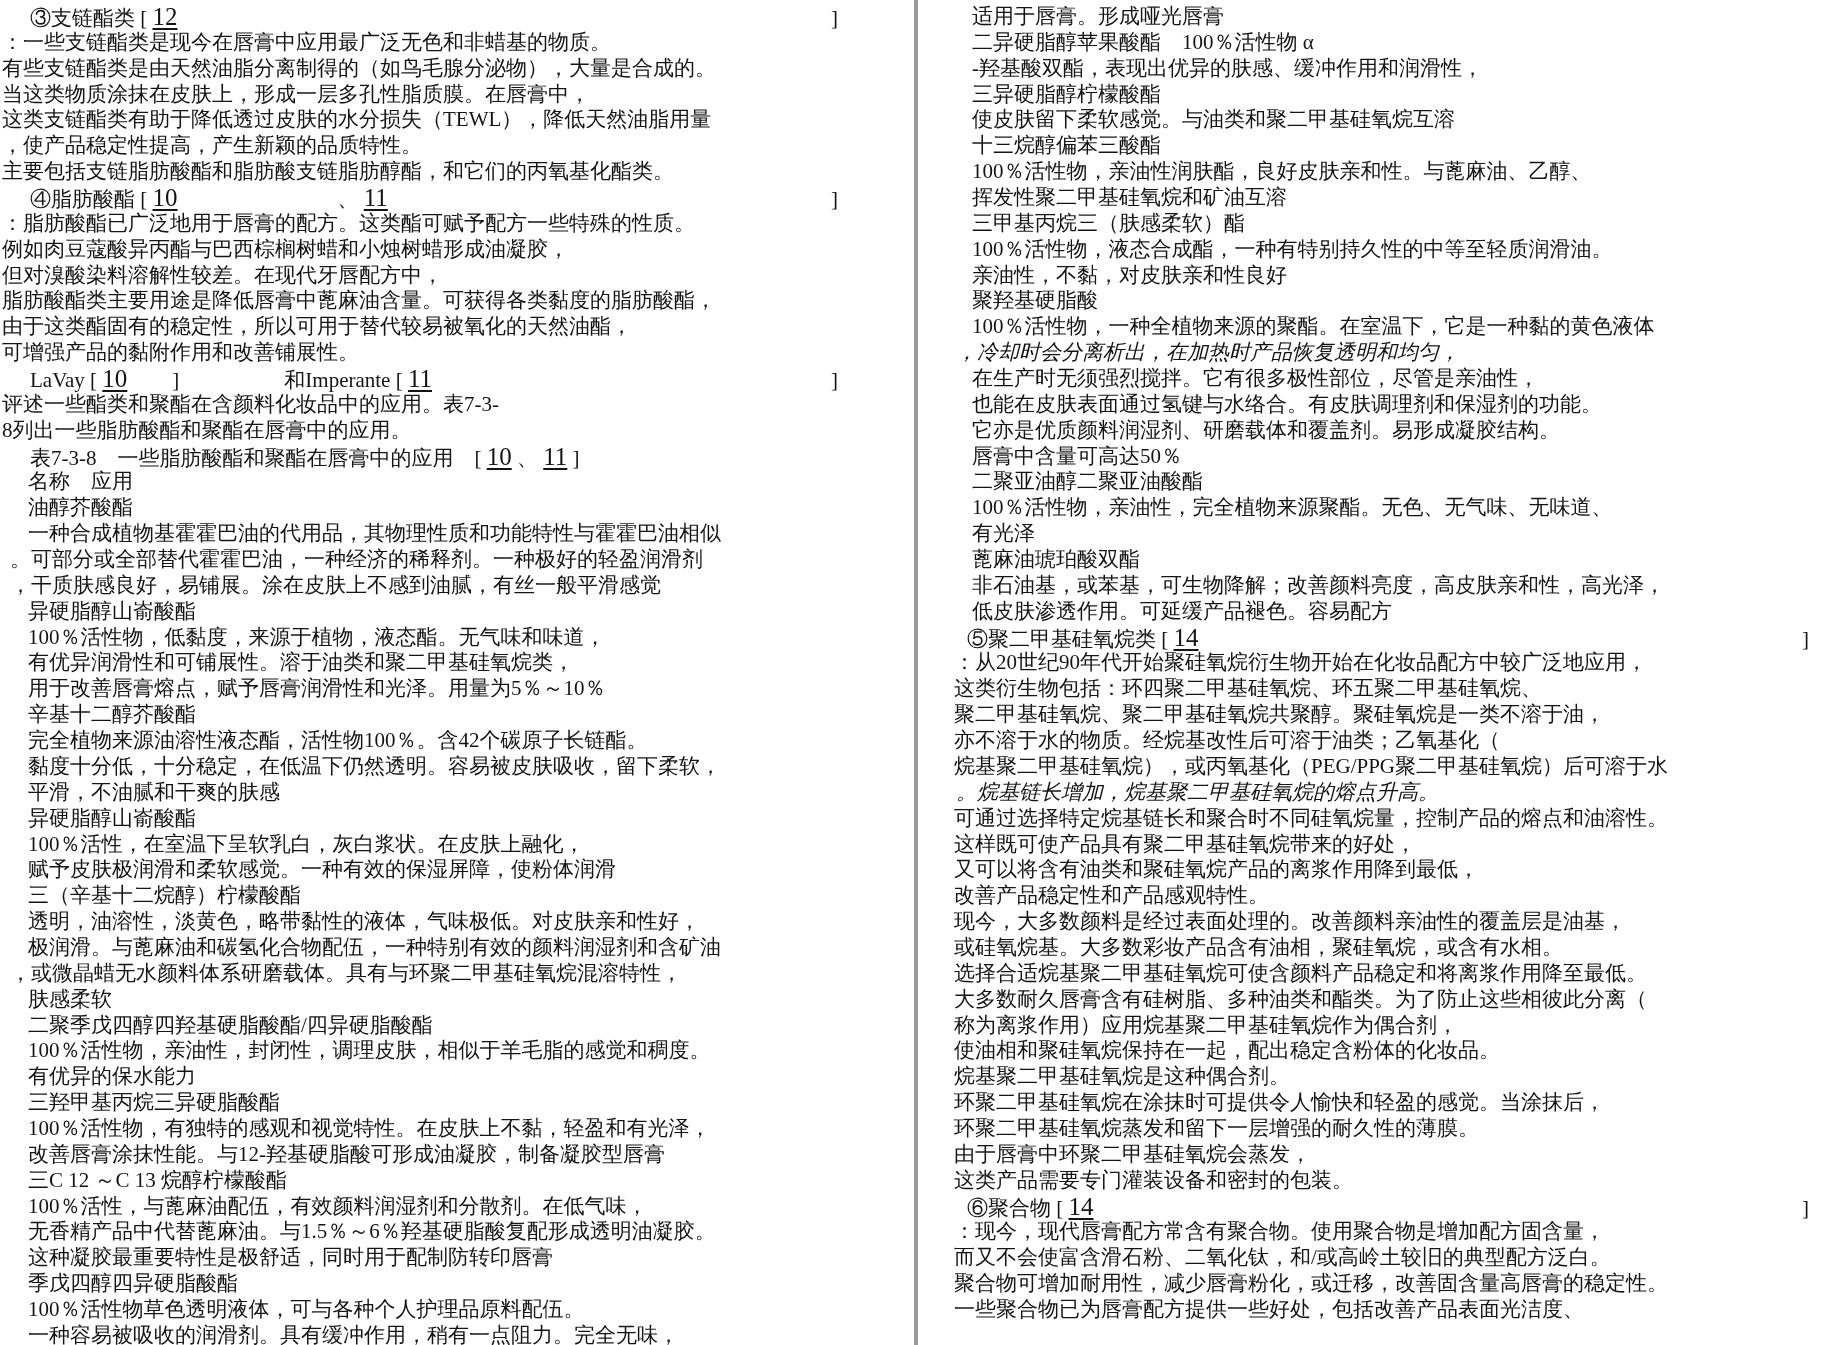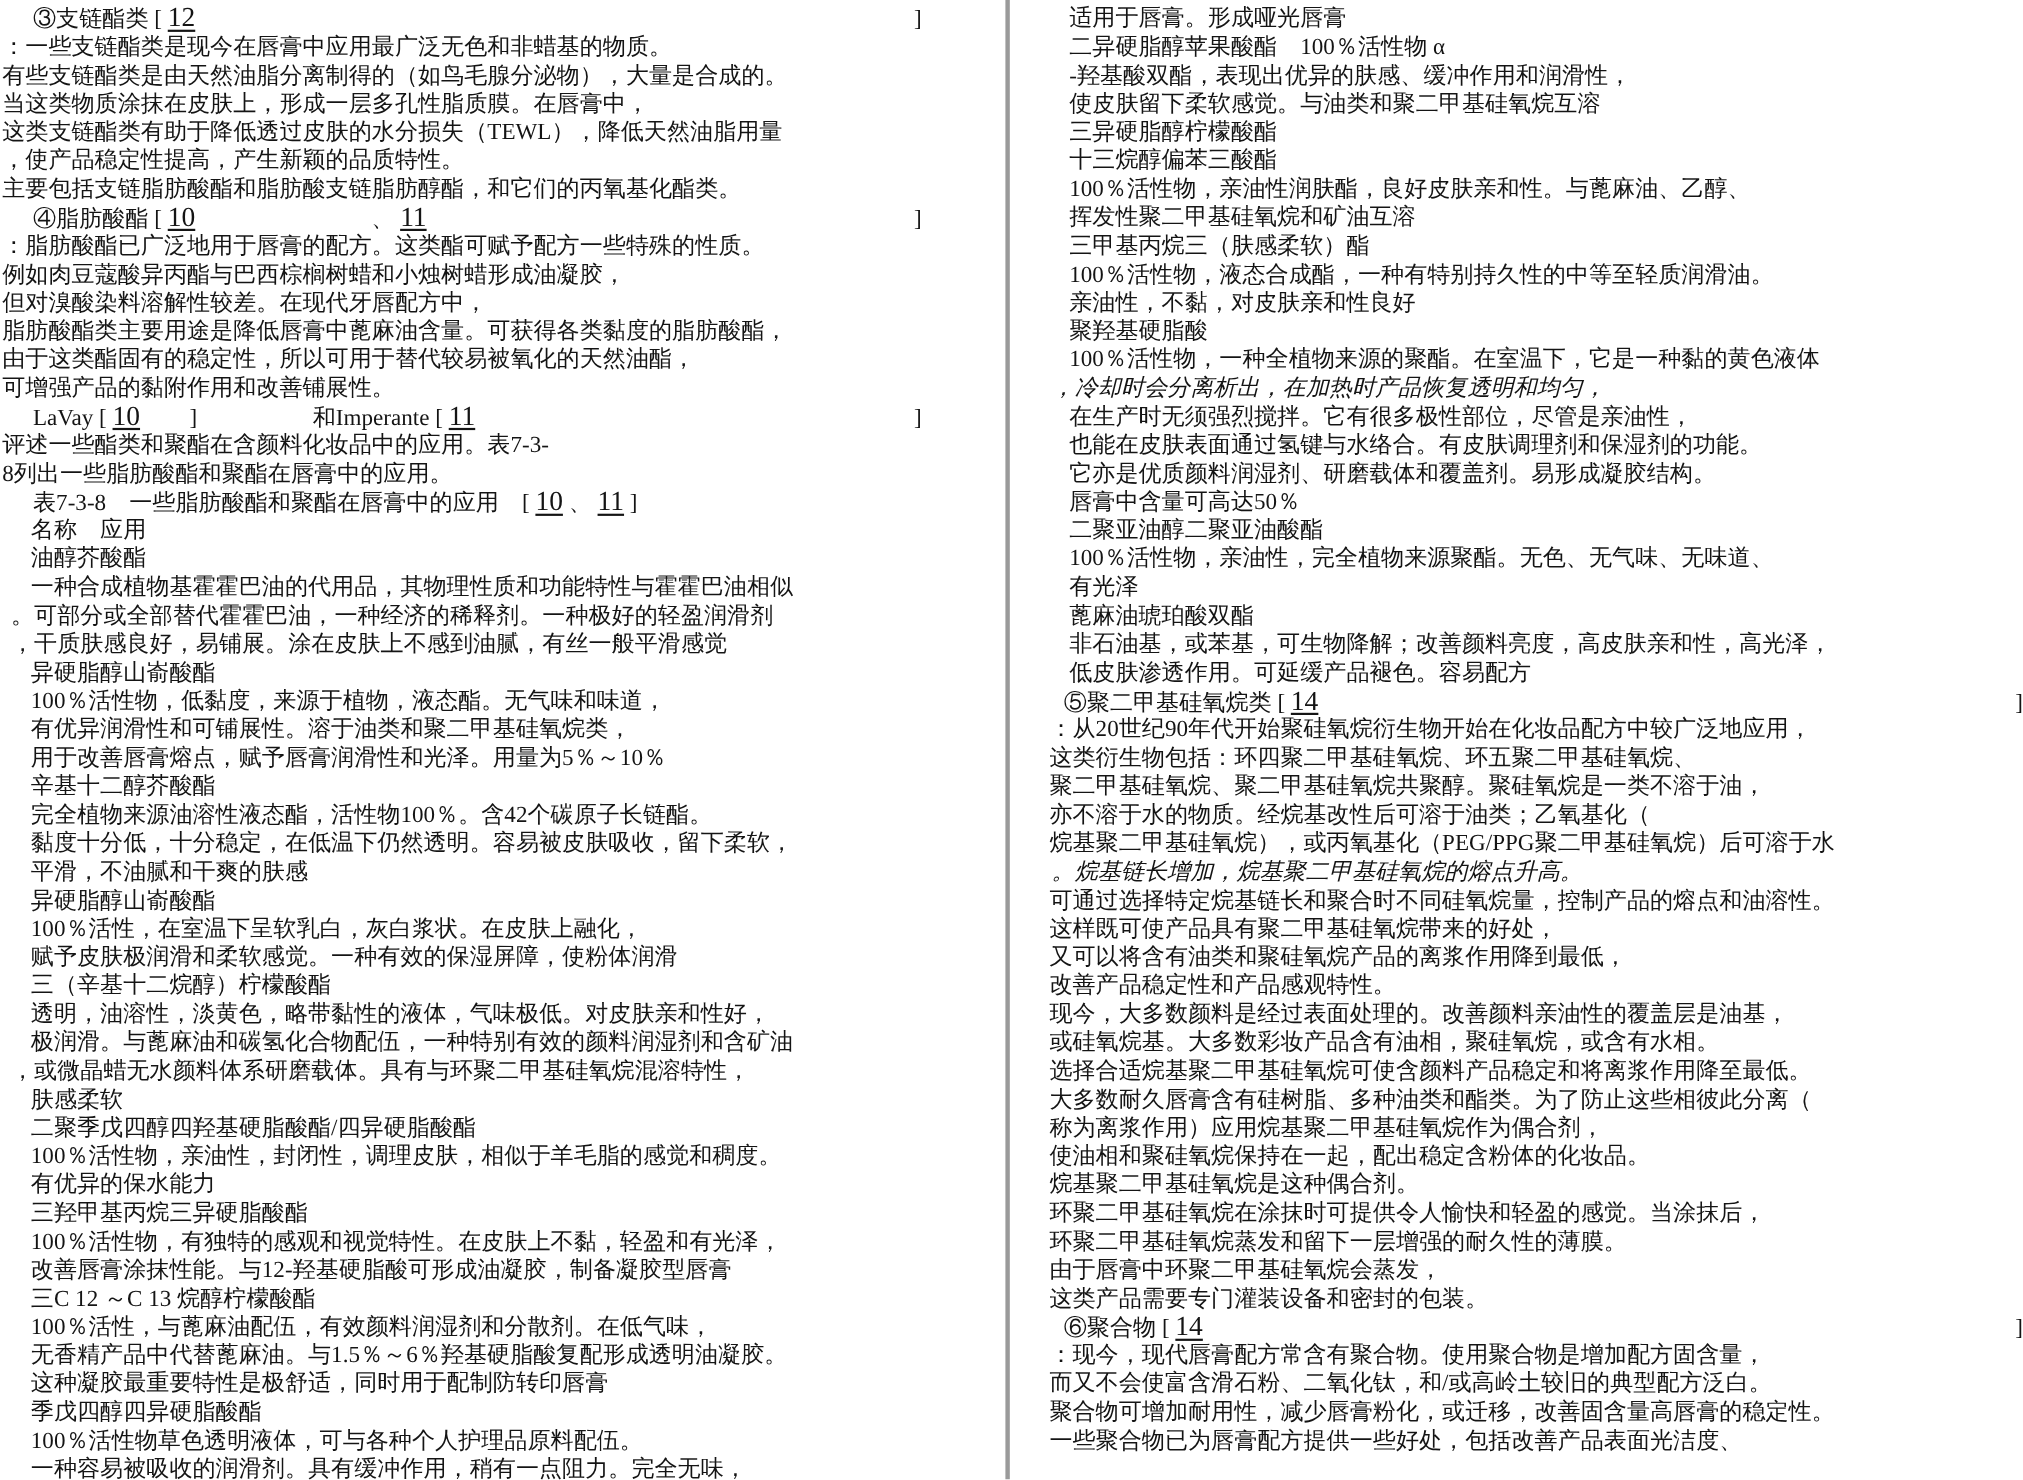--- a/index.html
+++ b/index.html
@@ -1,21 +1,21 @@
 <!DOCTYPE html>
 <html><head>
 <meta charset="utf-8">
 <style>
   html,body{margin:0;padding:0;background:#ffffff;}
   body{width:1839px;height:1345px;overflow:hidden;position:relative;
        font-family:"Liberation Serif","DejaVu Serif",serif;color:#141414;}
   .page{position:absolute;inset:0;background:#fff;}
   .col{position:absolute;top:0;height:962px;box-sizing:border-box;padding-top:4px;}
   .col-left{left:0;width:914px;padding-left:2px;padding-right:76px;}
-  .col-right{left:918px;width:921px;padding-left:36px;}
+  .col-right{left:918px;width:921px;padding-left:36px;padding-right:30px;}
   .divider{position:absolute;left:914px;top:0;width:4px;height:1345px;background:#9a9a9a;}
   .line{display:flex;align-items:baseline;white-space:pre;
         height:25.866px;line-height:25.866px;font-size:21px;}
   .line span{white-space:pre;}
   
   .col-left .flush{margin-left:0;}
   .col-left .hang {margin-left:8px;}
   .col-left .item {margin-left:26px;}
   .col-left .head {margin-left:28px;}
   
@@ -83,22 +83,22 @@
       <div class="line item"><span>这种凝胶最重要特性是极舒适，同时用于配制防转印唇膏</span></div>
       <div class="line item"><span>季戊四醇四异硬脂酸酯</span></div>
       <div class="line item"><span>100％活性物草色透明液体，可与各种个人护理品原料配伍。</span></div>
       <div class="line item"><span>一种容易被吸收的润滑剂。具有缓冲作用，稍有一点阻力。完全无味，</span></div>
     </div>
   <div class="divider"></div>
   <div class="col col-right" id="col-right">
       <div class="line item"><span>适用于唇膏。形成哑光唇膏</span></div>
       <div class="line item"><span>二异硬脂醇苹果酸酯　100％活性物 α</span></div>
       <div class="line item"><span>-羟基酸双酯，表现出优异的肤感、缓冲作用和润滑性，</span></div>
+      <div class="line item"><span>三异硬脂醇柠檬酸酯</span></div>
       <div class="line item"><span>使皮肤留下柔软感觉。与油类和聚二甲基硅氧烷互溶</span></div>
-      <div class="line item"><span>三异硬脂醇柠檬酸酯</span></div>
       <div class="line item"><span>十三烷醇偏苯三酸酯</span></div>
       <div class="line item"><span>100％活性物，亲油性润肤酯，良好皮肤亲和性。与蓖麻油、乙醇、</span></div>
       <div class="line item"><span>挥发性聚二甲基硅氧烷和矿油互溶</span></div>
       <div class="line item"><span>三甲基丙烷三（肤感柔软）酯</span></div>
       <div class="line item"><span>100％活性物，液态合成酯，一种有特别持久性的中等至轻质润滑油。</span></div>
       <div class="line item"><span>亲油性，不黏，对皮肤亲和性良好</span></div>
       <div class="line item"><span>聚羟基硬脂酸</span></div>
       <div class="line item"><span>100％活性物，一种全植物来源的聚酯。在室温下，它是一种黏的黄色液体</span></div>
       <div class="line hang"><span>，冷却时会分离析出，在加热时产品恢复透明和均匀，</span></div>
       <div class="line item"><span>在生产时无须强烈搅拌。它有很多极性部位，尽管是亲油性，</span></div>

